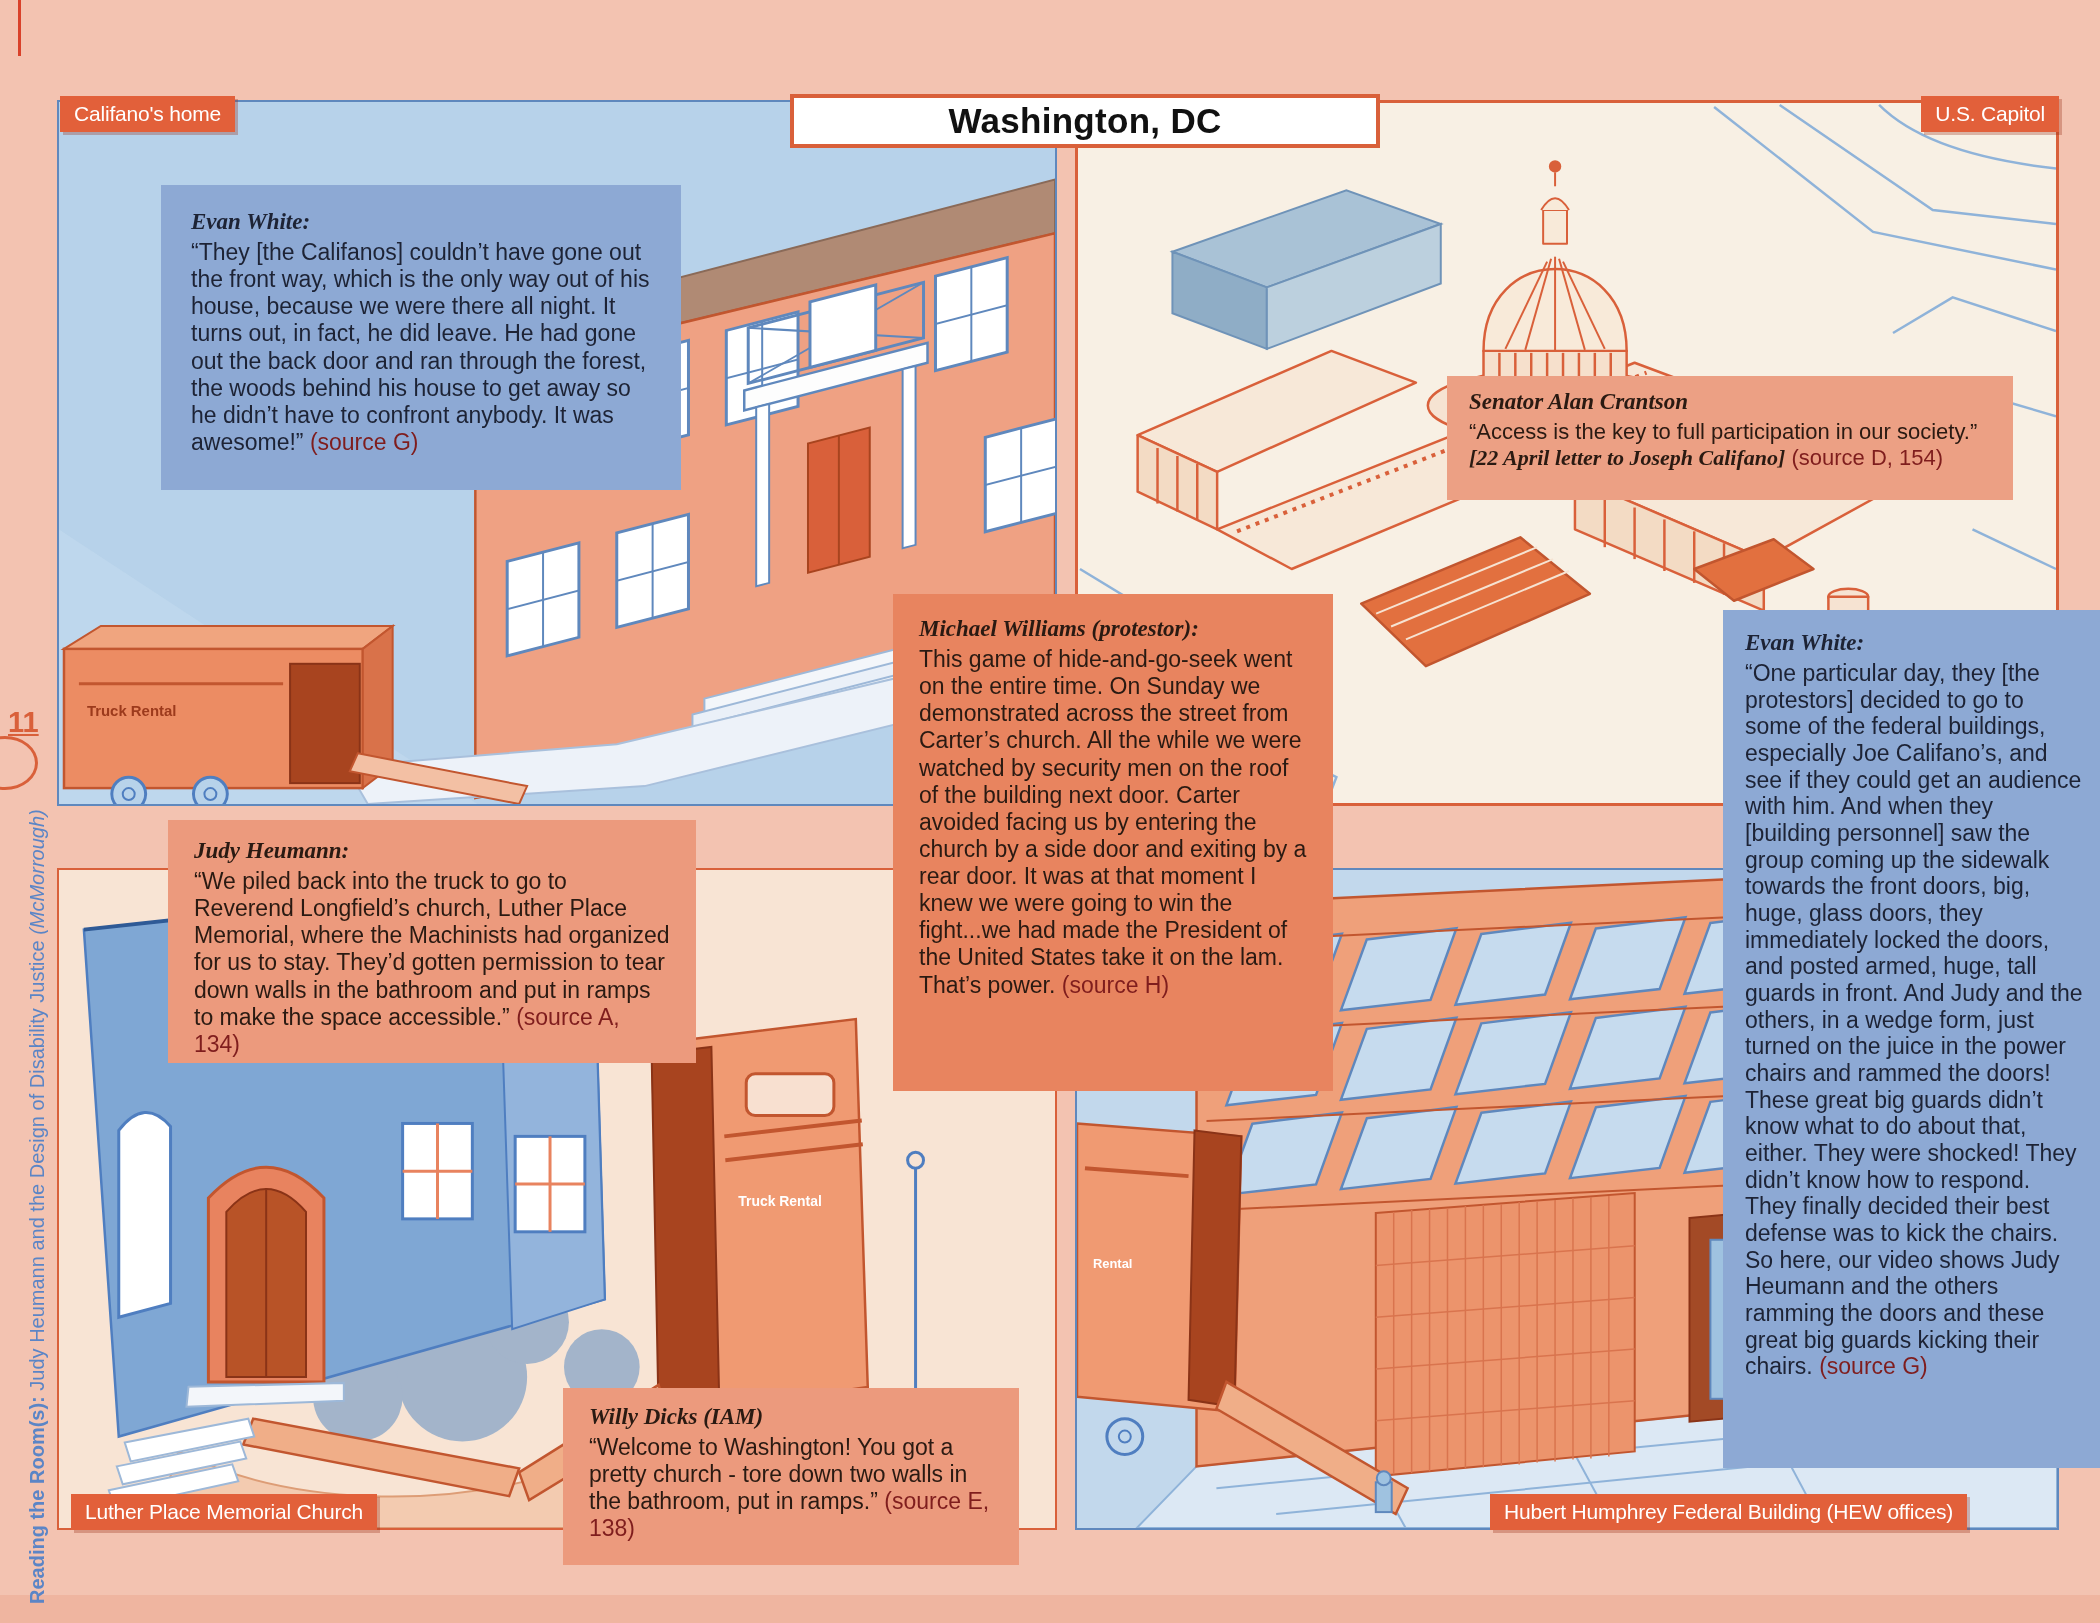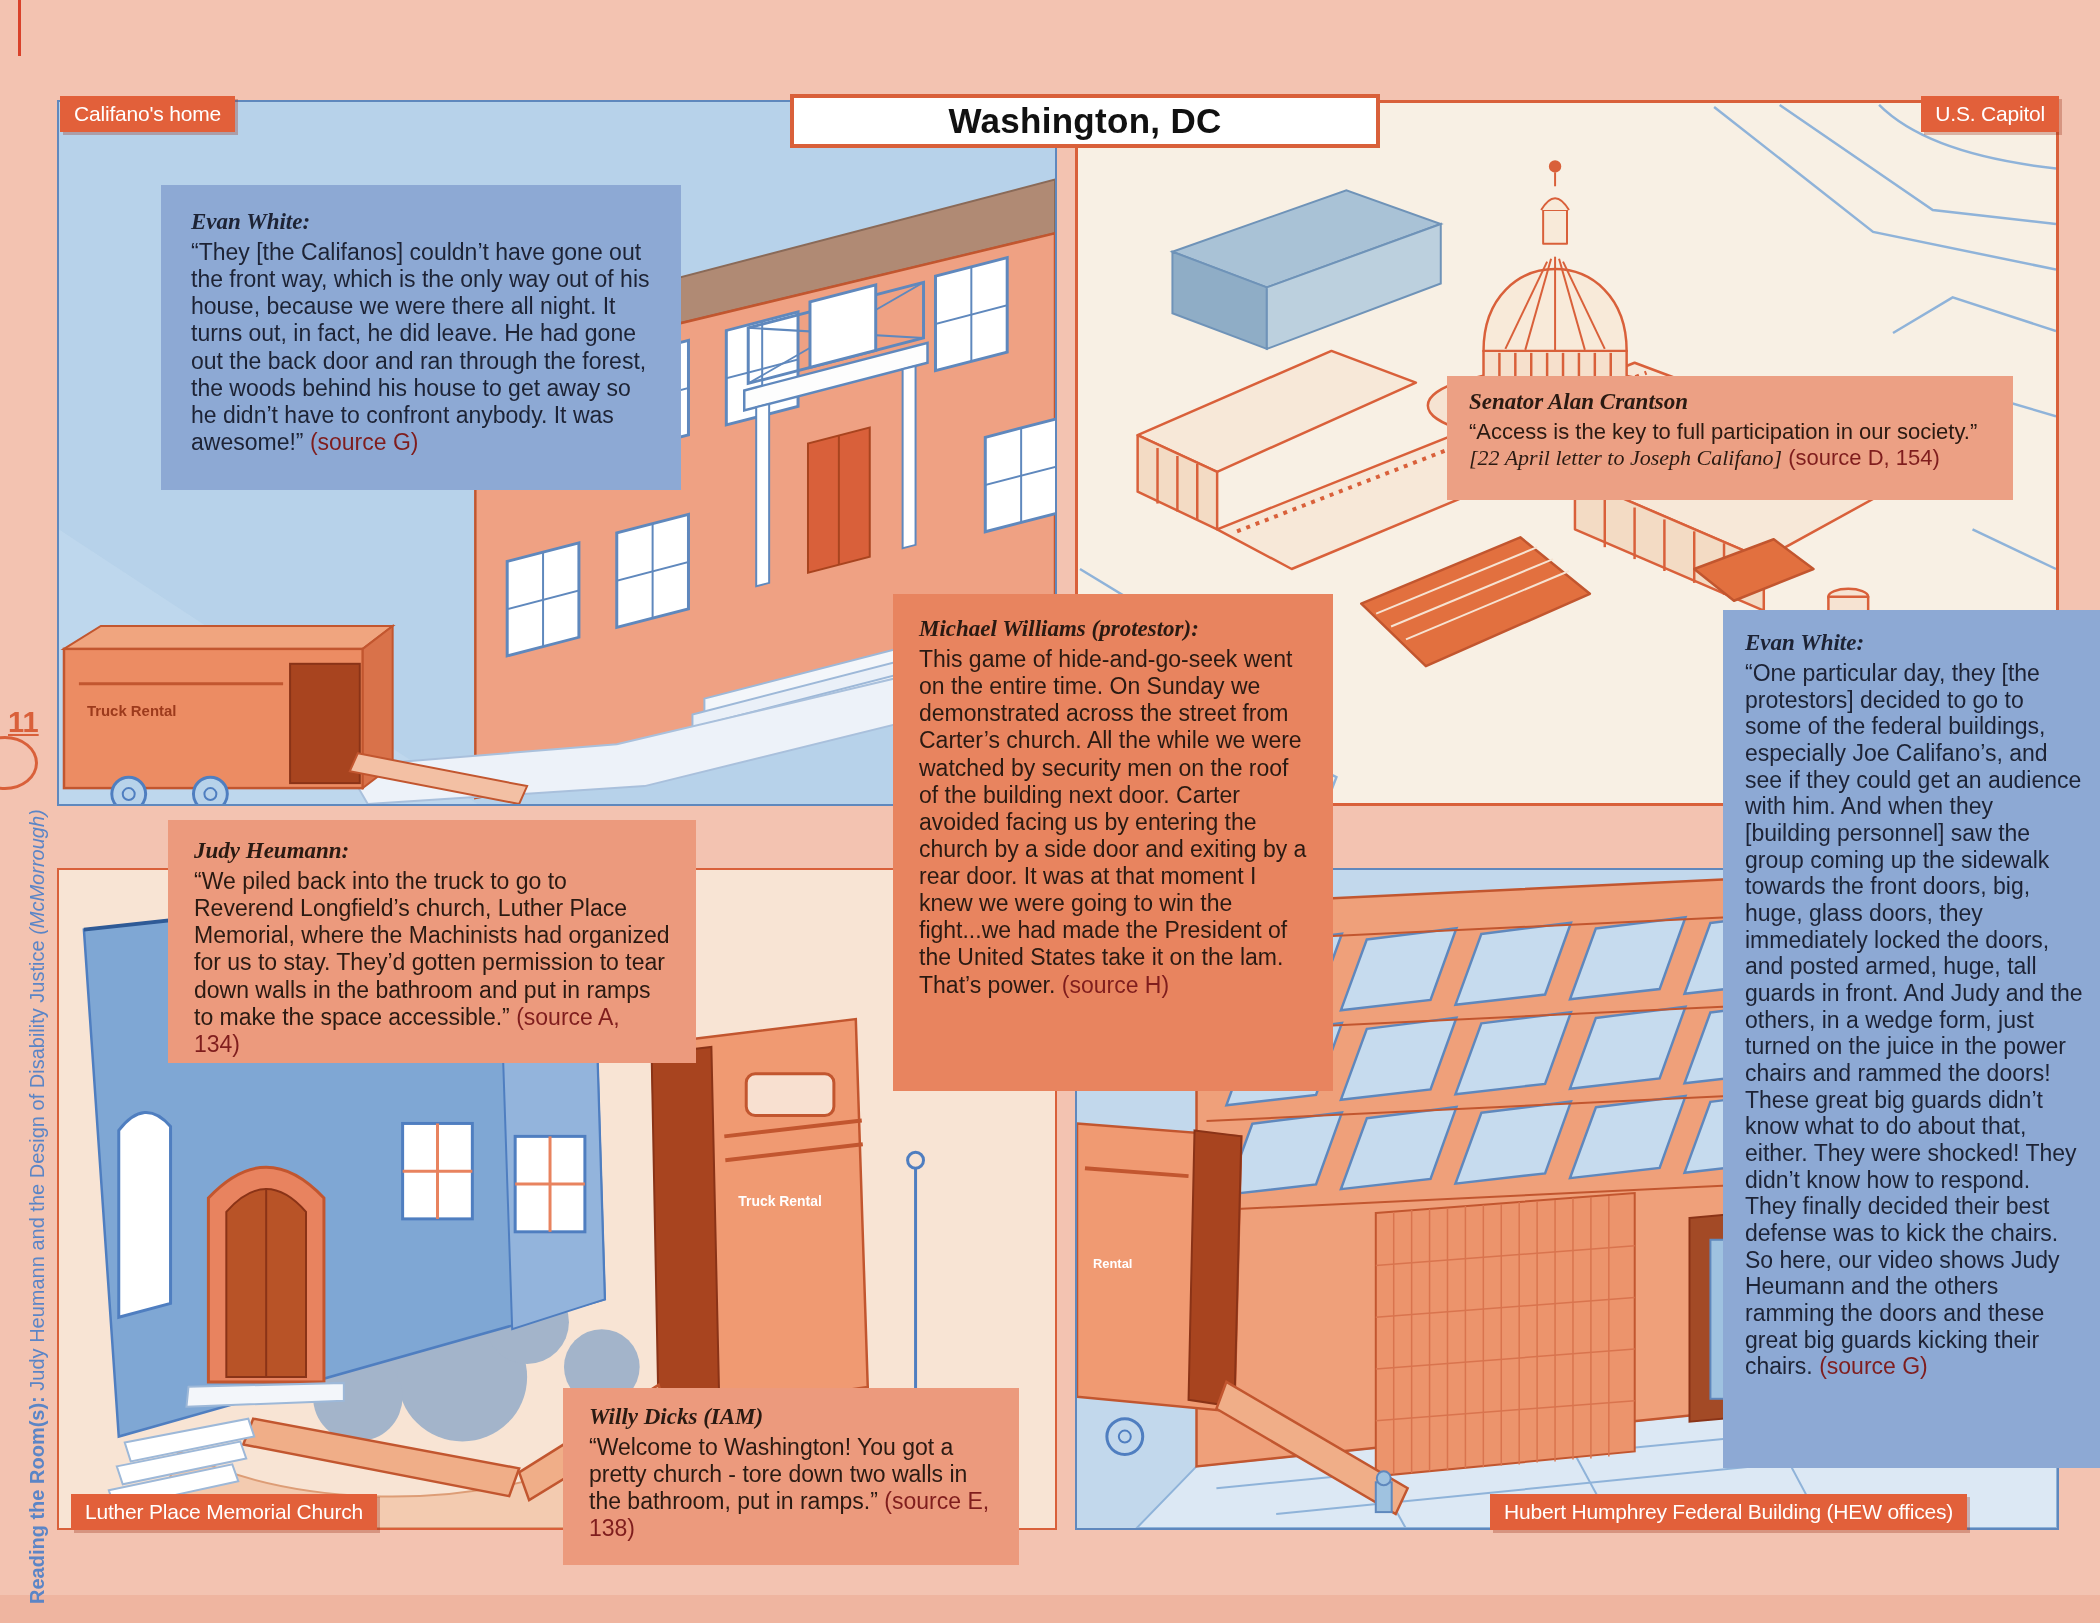--- a/index.html
+++ b/index.html
@@ -12,21 +12,21 @@
           box-shadow:3px 3px 0 rgba(150,40,15,.30);z-index:30;}
   #title-box{position:absolute;left:790px;top:94px;width:590px;height:54px;background:#ffffff;
              border:4px solid #d9603a;box-sizing:border-box;z-index:40;display:flex;
              align-items:center;justify-content:center;font-size:35px;font-weight:700;
              color:#111111;letter-spacing:0.3px;}
   .qbox{position:absolute;box-sizing:border-box;z-index:20;}
   .qbox .speaker{display:block;font-family:"Liberation Serif",serif;font-style:italic;
                  font-weight:600;font-size:23px;margin-bottom:4px;}
   .qbox p{margin:0;font-size:23px;line-height:1.18;}
   .qbox .src{color:#7f1d1d;font-weight:400;}
-  .qbox .cite{font-family:"Liberation Serif",serif;font-style:italic;font-weight:400;}
+  .qbox .cite{font-family:"Liberation Serif",serif;font-style:italic;font-weight:700;}
   .blueq{background:#8da9d4;color:#1d2335;margin-left:36px;}
   .orangeq{background:#ec9a7d;color:#2a1a12;}
   #sidebar-title{position:absolute;left:26px;top:1604px;width:890px;height:30px;
                  transform:rotate(-90deg);transform-origin:0 0;font-size:20px;
                  color:#5b85c6;white-space:nowrap;}
   #sidebar-title .sb-bold{font-weight:700;}
   #sidebar-title .sb-it{font-style:italic;}
   #page-num-ellipse{position:absolute;left:-28px;top:736px;width:66px;height:54px;
                     border:3px solid #d9603a;border-radius:50%;box-sizing:border-box;}
   #page-num{position:absolute;left:8px;top:706px;font-size:29px;font-weight:700;color:#d9603a;text-decoration:underline;}

